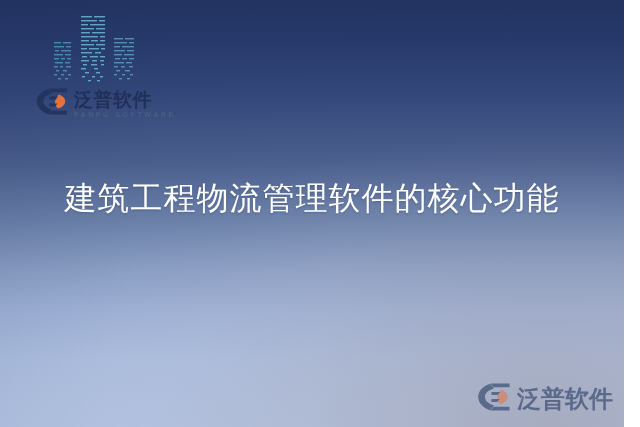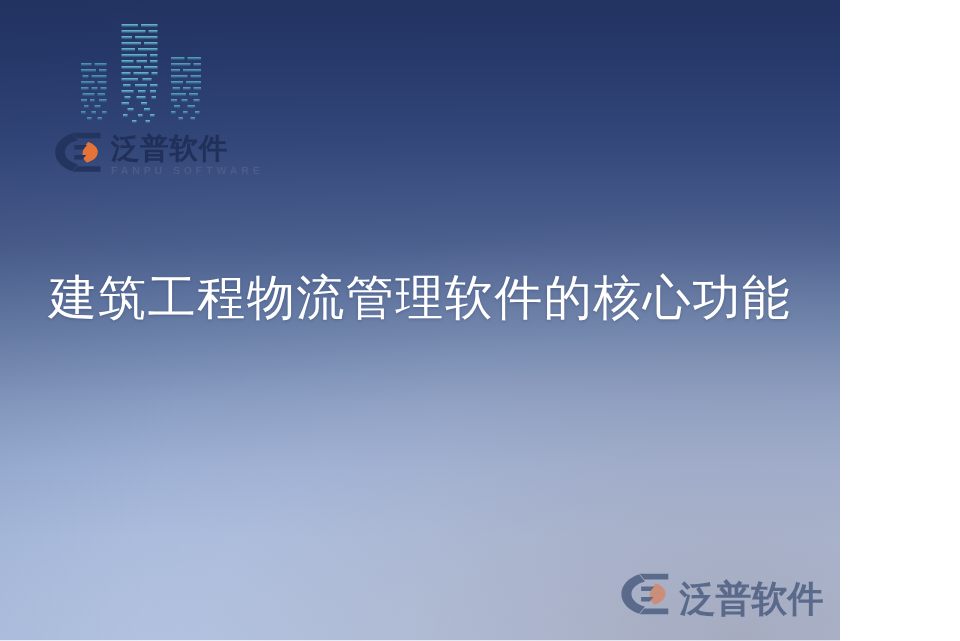--- a/index.html
+++ b/index.html
@@ -2,21 +2,21 @@
 <html><head>
 <meta charset="utf-8">
 <style>
   html, body {
     margin: 0;
     padding: 0;
     background: #ffffff;
   }
   #stage {
     position: relative;
-    width: 560px;
+    width: 624px;
     height: 427px;
     overflow: hidden;
     font-family: "Liberation Sans", sans-serif;
   }
 
   
   .bg-base {
     position: absolute;
     inset: 0;
     background: linear-gradient(

